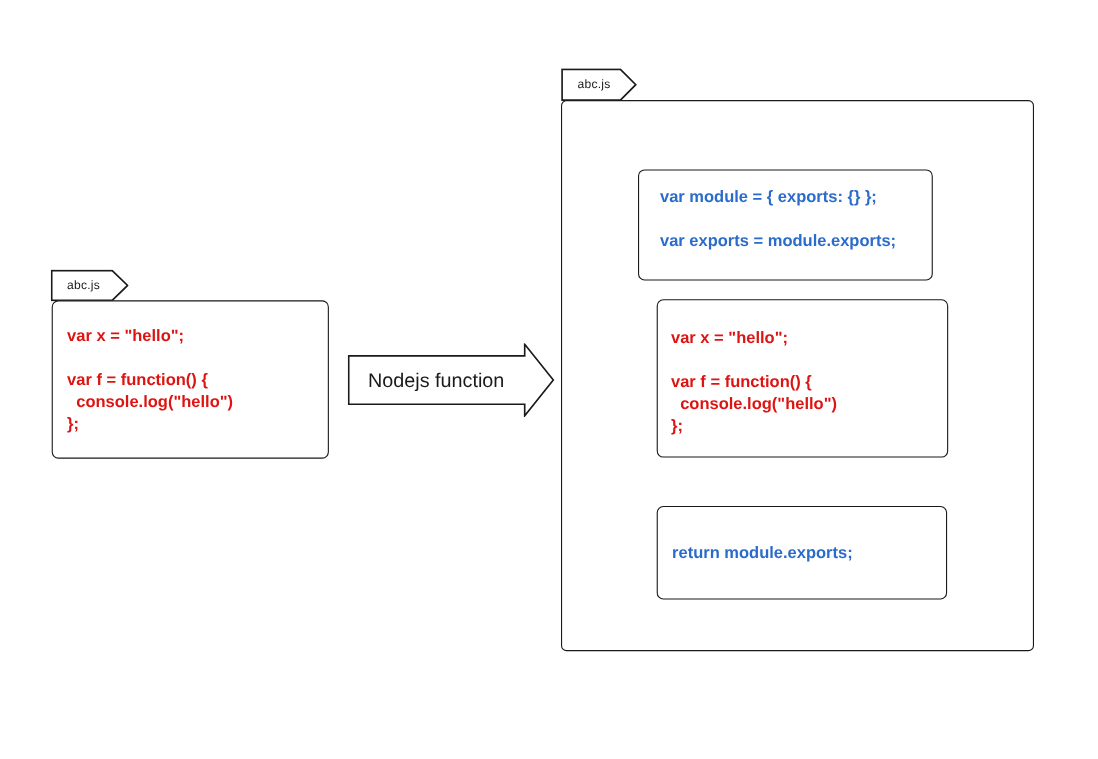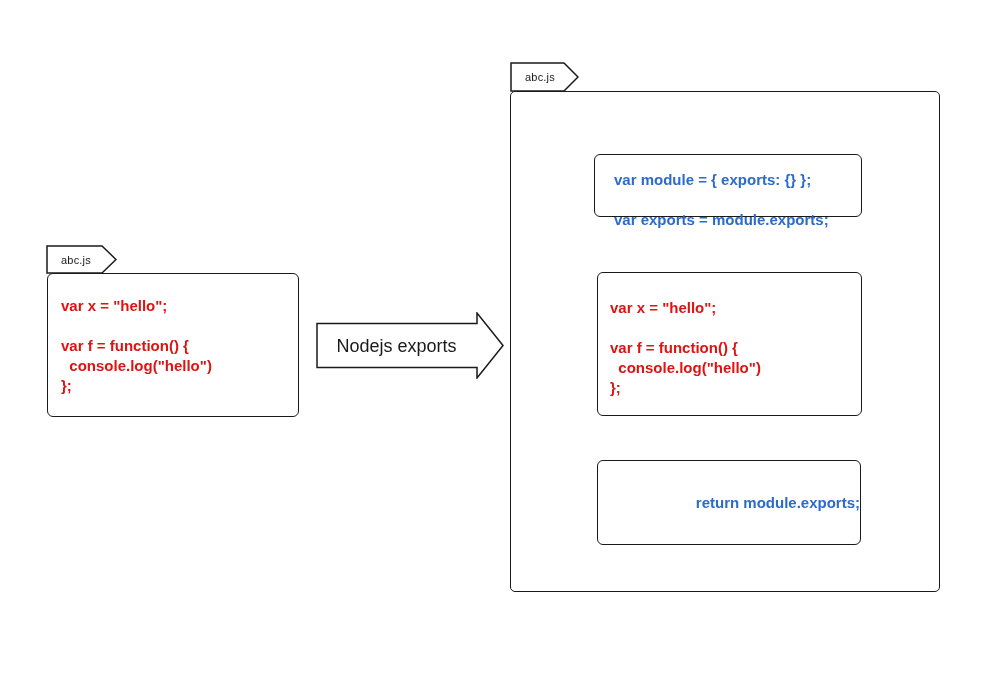--- a/index.html
+++ b/index.html
@@ -28,21 +28,21 @@
   }
   pre.code{
     margin:0;white-space:pre;font-family:"Liberation Sans",sans-serif;font-weight:bold;
     font-size:15px;line-height:20px;
   }
   .code-red{color:var(--code-red);}
   .code-blue{color:var(--code-blue);}
   .pad-source{padding:22px 13px;}
   .pad-header{padding:15px 19px;line-height:17px;}
   .pad-user{padding:25px 12px;}
-  .center-v{display:flex;align-items:center;justify-content:flex-end;}
+  .center-v{display:flex;align-items:center;}
   .center-v pre.code{padding-left:13px;}
   
   .arrow{position:absolute;}
   .arrow svg{position:absolute;left:0;top:0;width:100%;height:100%;display:block;}
   .arrow-label{
     position:absolute;left:316px;top:323px;width:161px;height:46px;
     display:flex;align-items:center;justify-content:center;
     font-size:18px;color:var(--line);
   }
 </style>
@@ -64,32 +64,32 @@
 var f = function() {
   console.log("hello")
 };</pre>
   </div>
 
   <div class="arrow" style="left:316px;top:312px;width:189px;height:67px;">
     <svg viewBox="0 0 189 67" preserveAspectRatio="none">
       <polygon class="shape-poly" points="1,11.5 161,11.5 161,1 187,33.5 161,66 161,55.5 1,55.5"></polygon>
     </svg>
   </div>
-  <div class="arrow-label">Nodejs exports</div>
+  <div class="arrow-label">Nodejs function</div>
 
   <div class="tab" style="left:510px;top:62px;width:69px;height:30px;">
     <svg viewBox="0 0 69 30" preserveAspectRatio="none">
       <polygon class="shape-poly" points="1,1 54,1 68,15 54,29 1,29"></polygon>
     </svg>
     <span class="tab-label">abc.js</span>
   </div>
 
   <div class="node-box" style="left:510px;top:91px;width:430px;height:501px;border-radius:5px;"></div>
 
-  <div class="node-box" style="left:594px;top:154px;width:268px;height:63px;">
+  <div class="node-box" style="left:580px;top:154px;width:268px;height:101px;">
     <pre class="code code-blue pad-header">var module = { exports: {} };
 
 var exports = module.exports;</pre>
   </div>
 
   <div class="node-box" style="left:597px;top:272px;width:265px;height:144px;">
     <pre class="code code-red pad-user">var x = "hello";
 
 var f = function() {
   console.log("hello")

